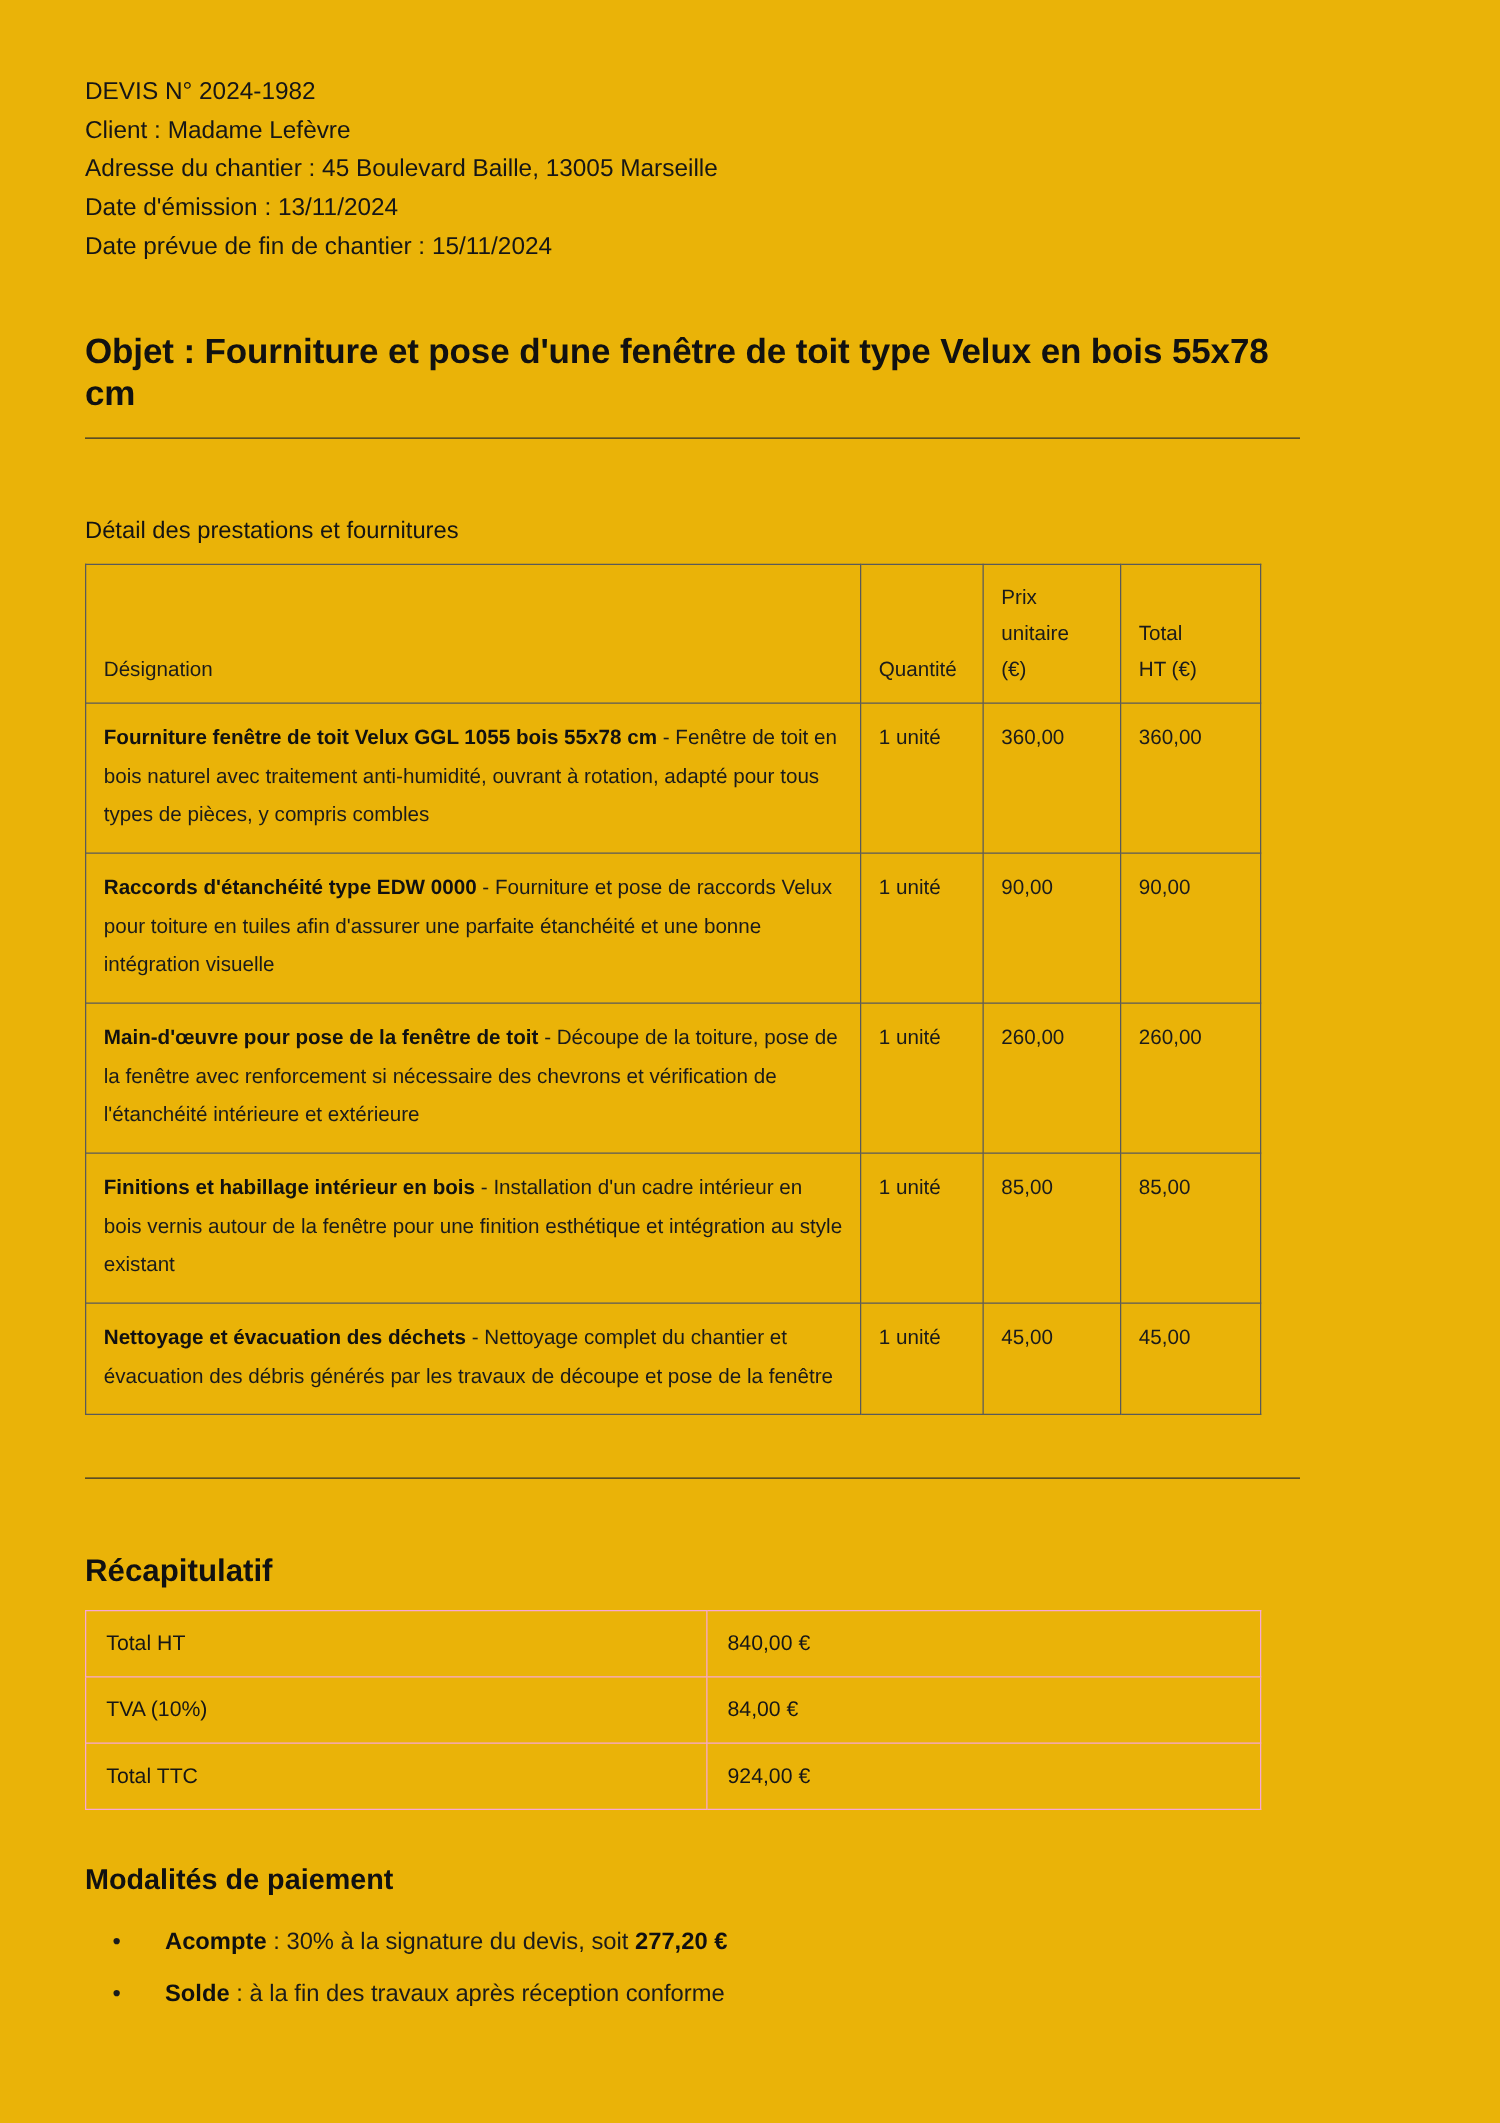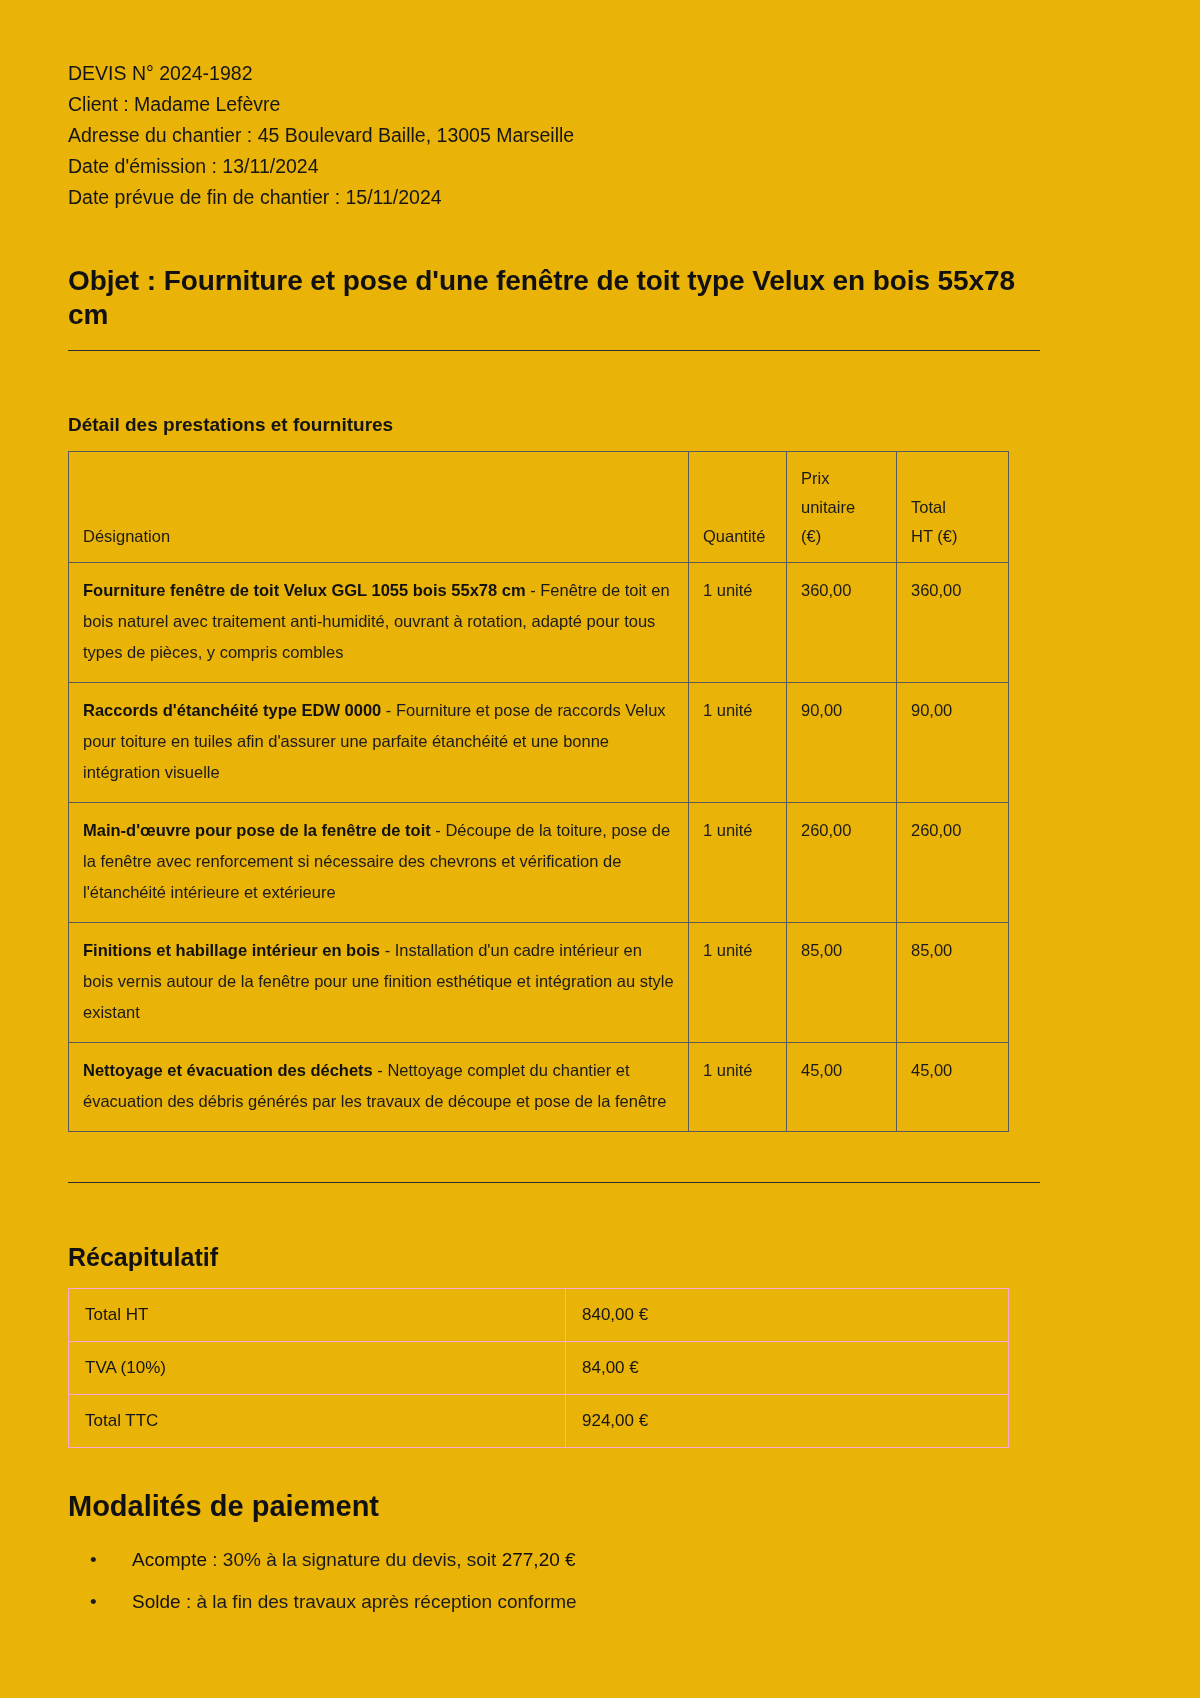--- a/index.html
+++ b/index.html
@@ -49,21 +49,21 @@
     margin: 18px 0 0 0;
     width: 972px;
   }
   .rule.mid {
     margin: 50px 0 0 0;
   }
 
   
   .subtitle {
     font-size: 19px;
-    font-weight: bold;
+    font-weight: normal;
     color: #141414;
     margin: 63px 0 15px 0;
   }
 
   
   table {
     border-collapse: collapse;
     table-layout: fixed;
   }
   table.items {
@@ -116,21 +116,21 @@
     font-size: 17px;
     line-height: 24px;
     padding: 14px 16px;
     color: #161616;
   }
   col.r-label { width: 497px; }
   col.r-value { width: 443px; }
 
   
   .pay-title {
-    font-size: 29px;
+    font-size: 23px;
     font-weight: bold;
     color: #111111;
     margin: 42px 0 16px 0;
   }
   ul.pay {
     list-style: none;
     margin: 0;
     padding: 0 0 0 16px;
   }
   ul.pay li {
@@ -141,21 +141,21 @@
     padding-left: 48px;
   }
   ul.pay li .bullet {
     position: absolute;
     left: 6px;
     top: 0;
     font-size: 19px;
     line-height: 42px;
     color: #1b1b1b;
   }
-  ul.pay li b { font-weight: normal; color: #101010; }
+  ul.pay li b { font-weight: bold; color: #101010; }
 </style>
 </head>
 <body>
 
 <div class="page">
 
   <div class="meta-block">
     <div class="meta-line">DEVIS N° 2024-1982</div>
     <div class="meta-line">Client : Madame Lefèvre</div>
     <div class="meta-line">Adresse du chantier : 45 Boulevard Baille, 13005 Marseille</div>

